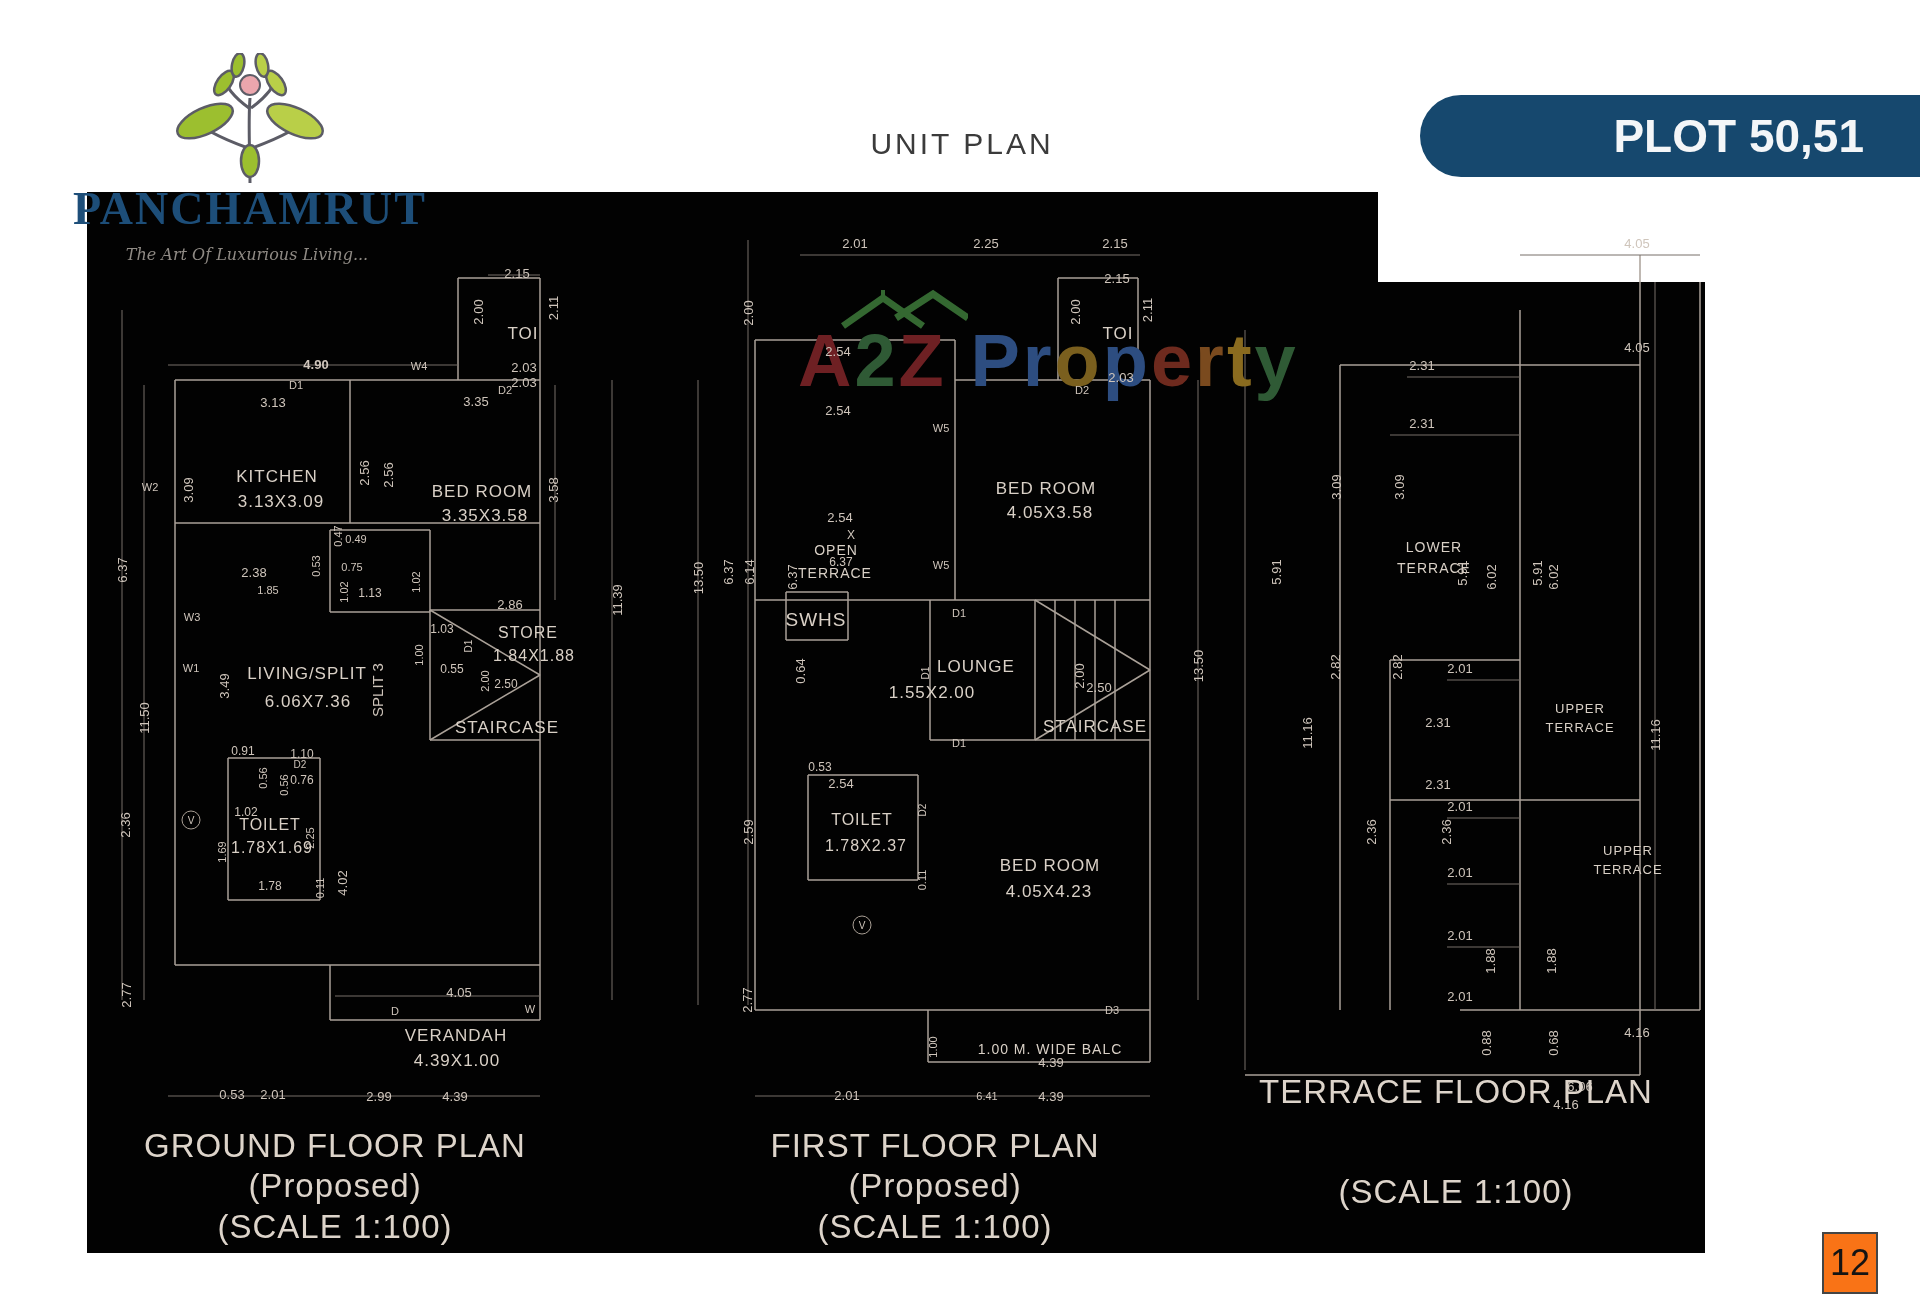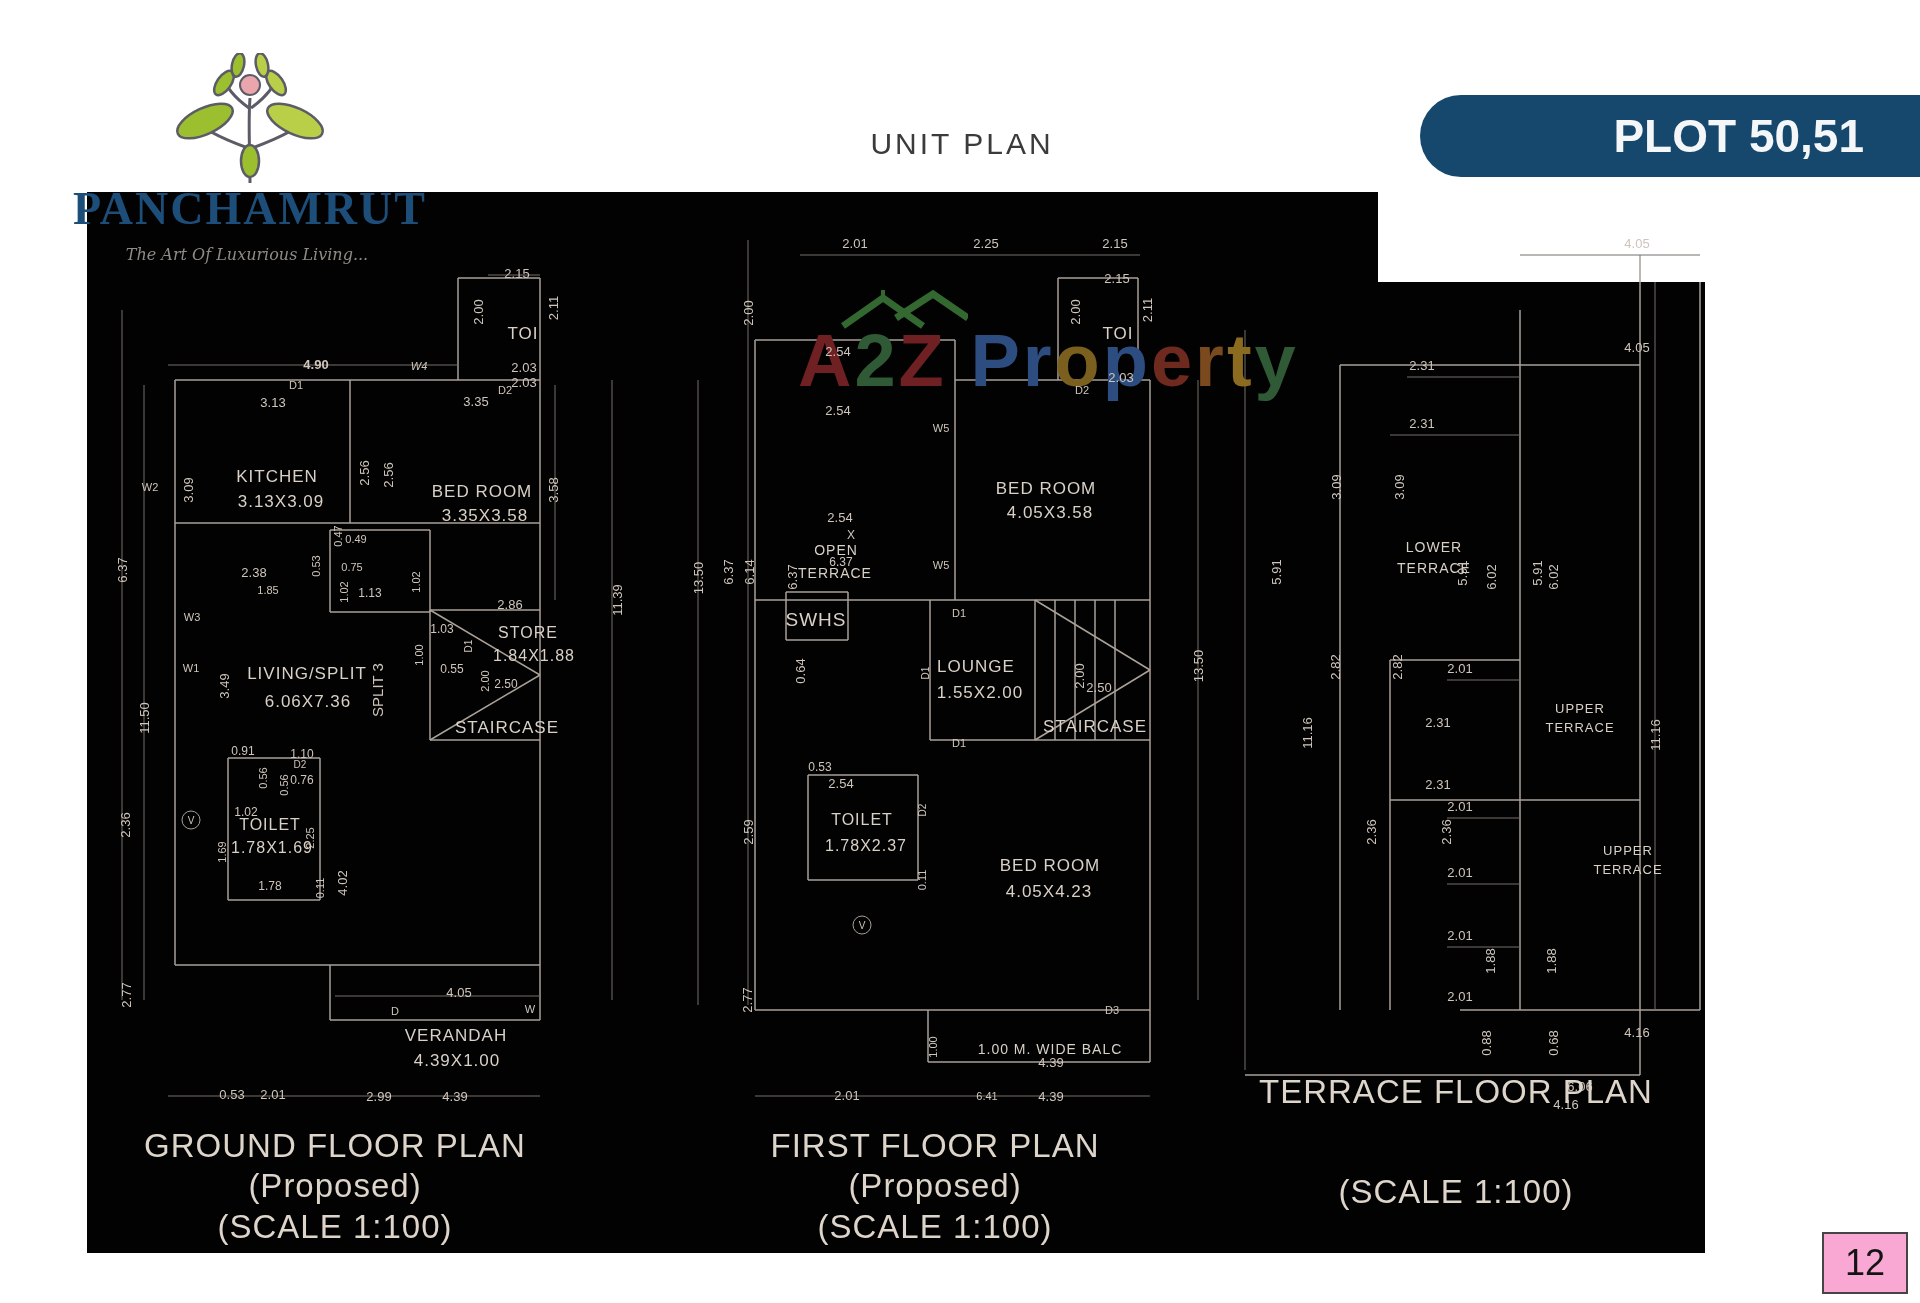--- a/index.html
+++ b/index.html
@@ -18,21 +18,21 @@
       white-space:nowrap;z-index:3;}
   #logo-tree{position:absolute;left:105px;top:28px;}
   
   #unit-plan-title{position:absolute;left:962px;top:144px;transform:translate(-50%,-50%);
       font-size:30px;letter-spacing:3px;color:#3b3b3b;white-space:nowrap;}
   #plot-badge{position:absolute;left:1420px;top:95px;width:500px;height:82px;
       border-radius:41px 0 0 41px;display:flex;align-items:center;justify-content:flex-end;
       padding-right:0;box-sizing:border-box;}
   #plot-badge span{margin-right:56px;color:#f4f6f8;font-size:46px;font-weight:bold;white-space:nowrap;}
   
-  #page-num{position:absolute;left:1822px;top:1232px;width:86px;height:62px;background:#f9a8d4;
+  #page-num{position:absolute;left:1822px;top:1232px;width:56px;height:62px;background:#f97316;
       border:2px solid #454545;box-sizing:border-box;display:flex;align-items:center;justify-content:center;
       font-size:36px;color:#141414;}
   
   .lbl{position:absolute;color:#cfc5bb;white-space:nowrap;transform:translate(-50%,-50%);z-index:2;}
   .lbl.rot{transform:translate(-50%,-50%) rotate(-90deg);}
   .lbl.room{color:#d9d0c6;letter-spacing:1px;}
   .lbl.circ{border:1px solid #a99f95;border-radius:50%;width:17px;height:17px;
       display:flex;align-items:center;justify-content:center;}
   .plan-title{position:absolute;transform:translateX(-50%);text-align:center;color:#ddd4ca;
       font-size:33px;letter-spacing:1px;line-height:40px;z-index:2;white-space:nowrap;}
@@ -180,21 +180,21 @@
   </svg>
   <div id="wm-big"><span style="color: rgb(110, 32, 35);">A</span><span style="color: rgb(47, 90, 53);">2</span><span style="color: rgb(110, 32, 35);">Z</span><span style="color: rgb(0, 0, 0);"> </span><span style="color: rgb(45, 77, 128);">P</span><span style="color: rgb(45, 77, 128);">r</span><span style="color: rgb(122, 95, 30);">o</span><span style="color: rgb(45, 77, 128);">p</span><span style="color: rgb(110, 42, 30);">e</span><span style="color: rgb(122, 74, 30);">r</span><span style="color: rgb(138, 107, 31);">t</span><span style="color: rgb(47, 90, 53);">y</span></div>
 
   <div id="labels-root">
       <span class="lbl" style="left: 517px; top: 273px; font-size: 13px;">2.15</span>
       <span class="lbl rot" style="left: 478px; top: 312px; font-size: 13px;">2.00</span>
       <span class="lbl rot" style="left: 553px; top: 308px; font-size: 13px;">2.11</span>
       <span class="lbl room" style="left: 523px; top: 334px; font-size: 17px;">TOI</span>
       <span class="lbl" style="left: 524px; top: 367px; font-size: 13px;">2.03</span>
       <span class="lbl" style="left: 524px; top: 382px; font-size: 13px;">2.03</span>
-      <span class="lbl" style="left: 419px; top: 366px; font-size: 11px; font-style: italic;">W4</span>
+      <span class="lbl" style="left: 419px; top: 366px; font-size: 11px;">W4</span>
       <span class="lbl" style="left: 316px; top: 364px; font-size: 13px; font-weight: bold;">4.90</span>
       <span class="lbl" style="left: 296px; top: 385px; font-size: 11px;">D1</span>
       <span class="lbl" style="left: 273px; top: 402px; font-size: 13px;">3.13</span>
       <span class="lbl" style="left: 505px; top: 390px; font-size: 11px;">D2</span>
       <span class="lbl" style="left: 476px; top: 401px; font-size: 13px;">3.35</span>
       <span class="lbl" style="left: 150px; top: 487px; font-size: 11px;">W2</span>
       <span class="lbl rot" style="left: 188px; top: 490px; font-size: 13px;">3.09</span>
       <span class="lbl room" style="left: 277px; top: 477px; font-size: 17px;">KITCHEN</span>
       <span class="lbl room" style="left: 281px; top: 502px; font-size: 17px;">3.13X3.09</span>
       <span class="lbl rot" style="left: 364px; top: 473px; font-size: 13px;">2.56</span>
@@ -281,21 +281,21 @@
       <span class="lbl room" style="left: 835px; top: 573px; font-size: 14px;">TERRACE</span>
       <span class="lbl" style="left: 941px; top: 565px; font-size: 11px;">W5</span>
       <span class="lbl rot" style="left: 728px; top: 572px; font-size: 13px;">6.37</span>
       <span class="lbl rot" style="left: 749px; top: 572px; font-size: 13px;">6.14</span>
       <span class="lbl rot" style="left: 792px; top: 577px; font-size: 13px;">6.37</span>
       <span class="lbl rot" style="left: 698px; top: 578px; font-size: 13px;">13.50</span>
       <span class="lbl room" style="left: 816px; top: 620px; font-size: 19px;">SWHS</span>
       <span class="lbl rot" style="left: 800px; top: 671px; font-size: 13px;">0.64</span>
       <span class="lbl" style="left: 959px; top: 613px; font-size: 11px;">D1</span>
       <span class="lbl room" style="left: 976px; top: 667px; font-size: 17px;">LOUNGE</span>
-      <span class="lbl room" style="left: 980px; top: 693px; font-size: 17px;">1.55X2.00</span>
+      <span class="lbl room" style="left: 932px; top: 693px; font-size: 17px;">1.55X2.00</span>
       <span class="lbl rot" style="left: 925px; top: 673px; font-size: 10px;">D1</span>
       <span class="lbl rot" style="left: 1079px; top: 676px; font-size: 13px;">2.00</span>
       <span class="lbl" style="left: 1099px; top: 687px; font-size: 13px;">2.50</span>
       <span class="lbl room" style="left: 1095px; top: 727px; font-size: 17px;">STAIRCASE</span>
       <span class="lbl" style="left: 959px; top: 743px; font-size: 11px;">D1</span>
       <span class="lbl rot" style="left: 1198px; top: 666px; font-size: 13px;">13.50</span>
       <span class="lbl" style="left: 820px; top: 767px; font-size: 12px;">0.53</span>
       <span class="lbl" style="left: 841px; top: 783px; font-size: 13px;">2.54</span>
       <span class="lbl rot" style="left: 748px; top: 832px; font-size: 13px;">2.59</span>
       <span class="lbl room" style="left: 862px; top: 820px; font-size: 16px;">TOILET</span>

